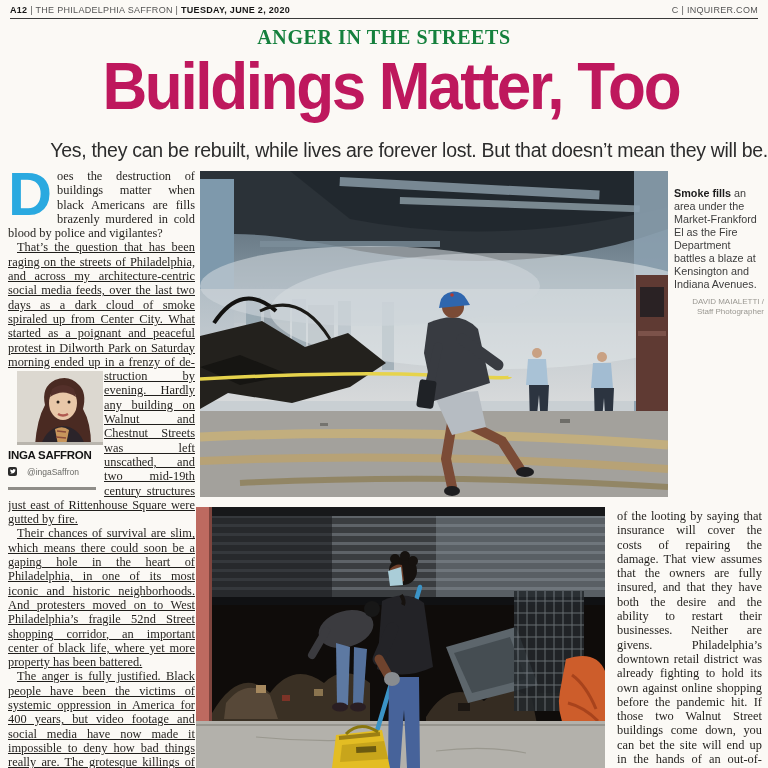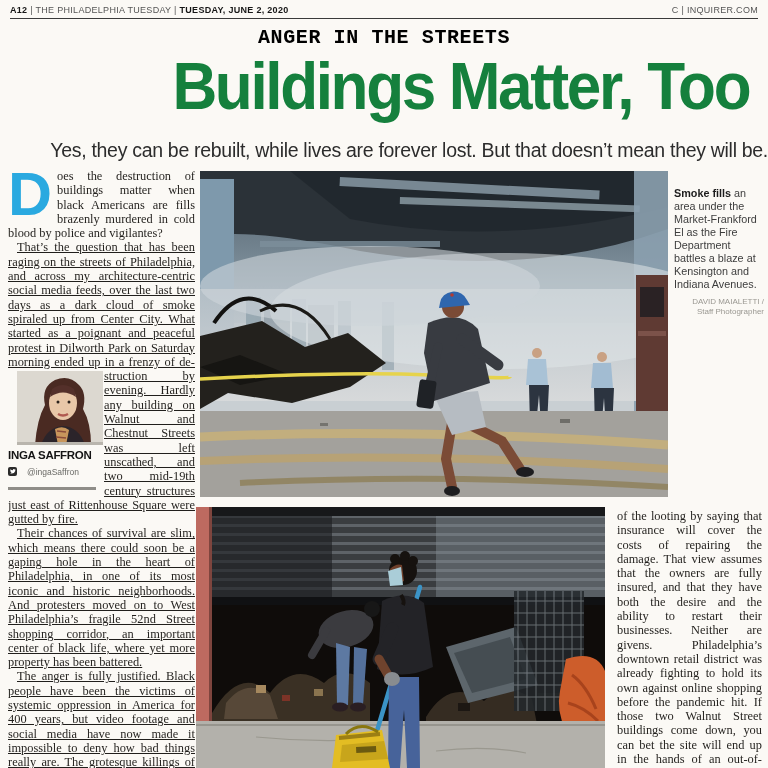--- a/index.html
+++ b/index.html
@@ -5,24 +5,24 @@
   html,body{margin:0;padding:0;background:#e9e7e2;}
   #page{position:relative;width:768px;height:768px;background:#fbf9f5;overflow:hidden;
         font-family:"Liberation Serif",serif;color:#211f1c;}
   
   .hdr{position:absolute;top:5px;left:10px;right:10px;display:flex;justify-content:space-between;
        font-family:"Liberation Sans",sans-serif;font-size:9px;letter-spacing:.3px;color:#555;}
   .hdr b{color:#161616;font-weight:bold;}
   .hdr-rule{position:absolute;top:18px;left:10px;right:10px;border-top:1.6px solid #3a3a3a;}
   
   .kicker{position:absolute;top:26px;left:0;right:0;text-align:center;
-          font-family:Liberation Mono, monospace;font-weight:bold;font-size:20px;letter-spacing:.6px;color:#000000;}
-  .headline{position:absolute;top:48px;left:0;right:0;text-align:right;
+          font-family:Liberation Serif, serif;font-weight:bold;font-size:20px;letter-spacing:.6px;color:#15803d;}
+  .headline{position:absolute;top:48px;left:0;right:0;text-align:center;
             font-family:"Liberation Sans",sans-serif;font-weight:bold;font-size:66px;
-            letter-spacing:-2.5px;color:#15803d;padding-left:13px;}
+            letter-spacing:-2.5px;color:#be185d;padding-left:13px;}
   .headline span{display:inline-block;transform:scaleX(.94);}
   .subhead{position:absolute;top:139px;left:0;right:0;text-align:right;
            font-family:"Liberation Sans",sans-serif;font-size:19.5px;letter-spacing:-.3px;color:#2c2c2c;}
   
   .col{position:absolute;font-size:12.4px;line-height:14.3px;text-align:justify;overflow:hidden;}
   .col p{margin:0;}
   .col p.ind{text-indent:9px;text-decoration:underline;}
   #left-col{left:8px;top:169px;width:187px;height:599px;}
   #right-col{left:617px;top:509px;width:145px;height:259px;}
   .dropcap{float:left;font-family:"Liberation Sans",sans-serif;font-weight:bold;
@@ -43,21 +43,21 @@
   .caption b{color:#1c1c1c;}
   .credit{margin-top:6px;font-size:8px;line-height:9.5px;color:#9a9892;text-align:right;}
 </style>
 </head>
 <body>
 
 <div id="page">
 
   <div class="hdr">
     <div>
-      <b>A12</b><span> | </span><span>THE PHILADELPHIA TUESDAY</span><span> | </span><b>TUESDAY, JUNE 2, 2020</b>
+      <b>A12</b><span> | </span><span>THE PHILADELPHIA SAFFRON</span><span> | </span><b>TUESDAY, JUNE 2, 2020</b>
     </div>
     <div>C | INQUIRER.COM</div>
   </div>
   <div class="hdr-rule"></div>
 
   <div class="kicker">ANGER IN THE STREETS</div>
   <div class="headline"><span>Buildings Matter, Too</span></div>
   <div class="subhead">Yes, they can be rebuilt, while lives are forever lost. But that doesn’t mean they will be.</div>
 
   <div id="left-col" class="col">

